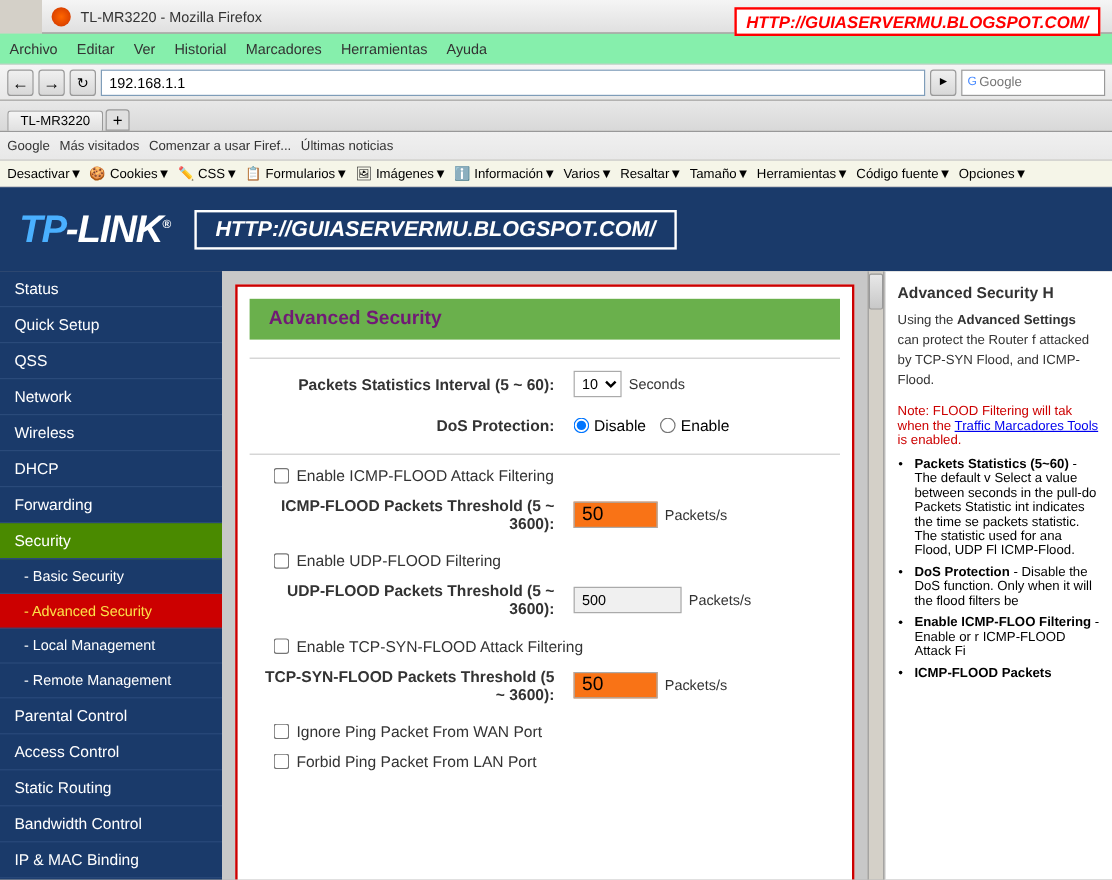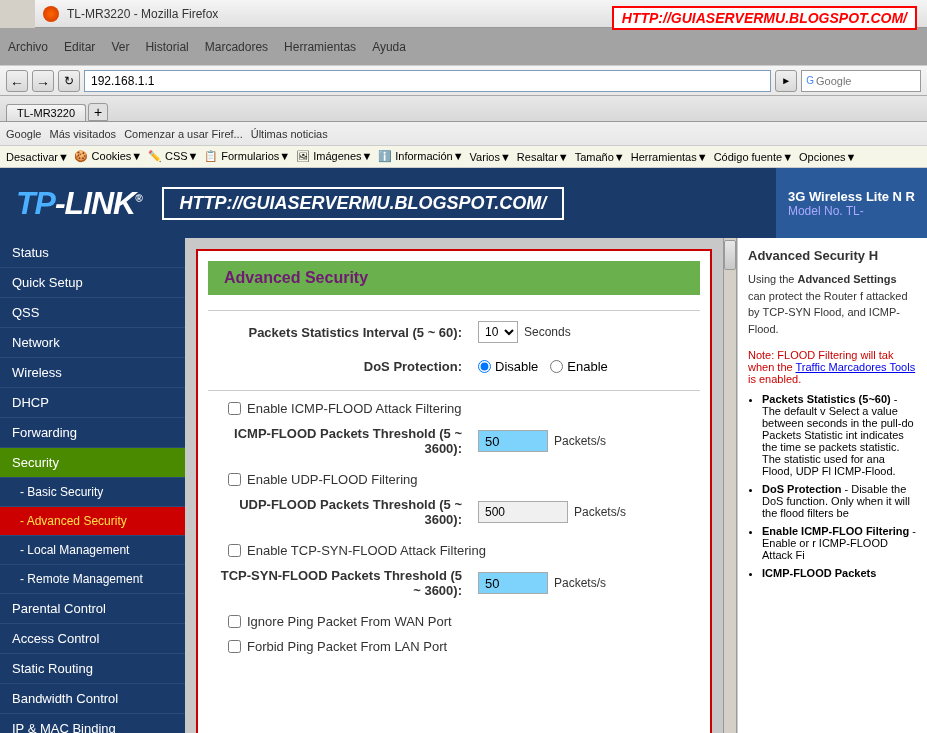--- a/index.html
+++ b/index.html
@@ -11,26 +11,26 @@
       padding: 4px 8px;
       display: flex;
       align-items: center;
       gap: 8px;
       border-bottom: 1px solid #999;
       height: 28px;
       margin-left: 35px;
     }
 
     .menu-bar {
-      background: #a3a3a3;
+      background: #86efac;
       padding: 2px 8px;
       display: flex;
       gap: 16px;
       border-bottom: 1px solid #ccc;
-      height: 38px;
+      height: 26px;
       align-items: center;
     }
     .menu-item { font-size: 12px; color: #333; cursor: pointer; }
 
     .red-banner {
       background: white;
       border: 2px solid red;
       text-align: center;
       padding: 2px 8px;
       position: absolute;
@@ -188,22 +188,22 @@
       padding-right: 16px;
     }
     .form-control {
       display: flex;
       align-items: center;
       gap: 6px;
     }
     .input-field {
       border: 1px solid #aaa;
       padding: 2px 6px;
-      font-size: 13px;
-      background: #7dd3fc;
+      font-size: 16px;
+      background: #f97316;
       width: 70px;
       height: 22px;
     }
     .input-field-wide {
       border: 1px solid #aaa;
       padding: 2px 6px;
       font-size: 12px;
       background: #f0f0f0;
       width: 90px;
       height: 22px;
@@ -350,24 +350,20 @@
   <span style="cursor:pointer;">Código fuente▼</span>
   <span style="cursor:pointer;">Opciones▼</span>
 </div>
 
 <div class="tp-header">
   <div style="display:flex;align-items:center;gap:4px;">
     <span class="tp-logo"><span>TP</span>-LINK<sup style="font-size:10px;">®</sup></span>
   </div>
   <div class="tp-banner-center">
     <span>HTTP://GUIASERVERMU.BLOGSPOT.COM/</span>
-  </div>
-  <div class="tp-right">
-    <div class="tp-product">3G Wireless Lite N R</div>
-    <div class="tp-model">Model No. TL-</div>
   </div>
 </div>
 
 <div class="main-wrapper">
 
   <div class="sidebar">
     <div class="sidebar-item">Status</div>
     <div class="sidebar-item">Quick Setup</div>
     <div class="sidebar-item">QSS</div>
     <div class="sidebar-item">Network</div>

